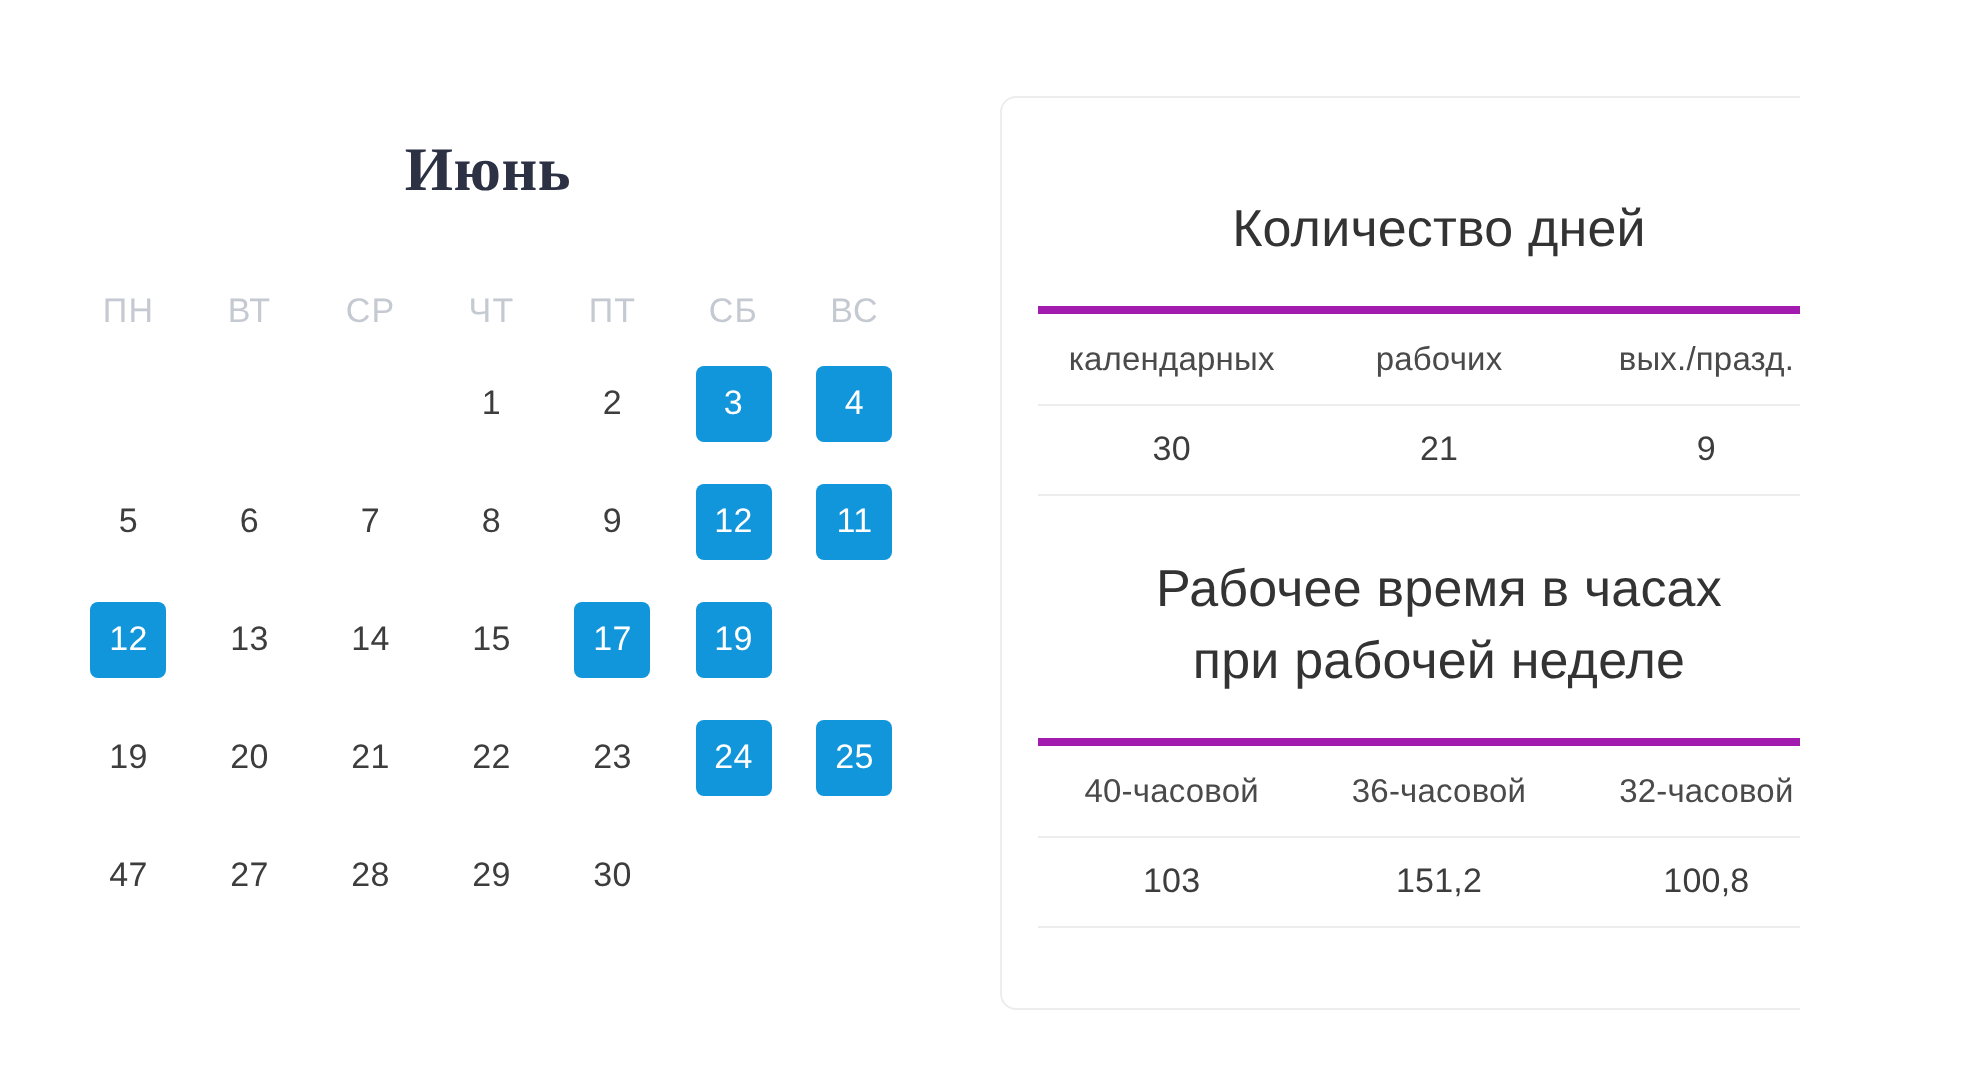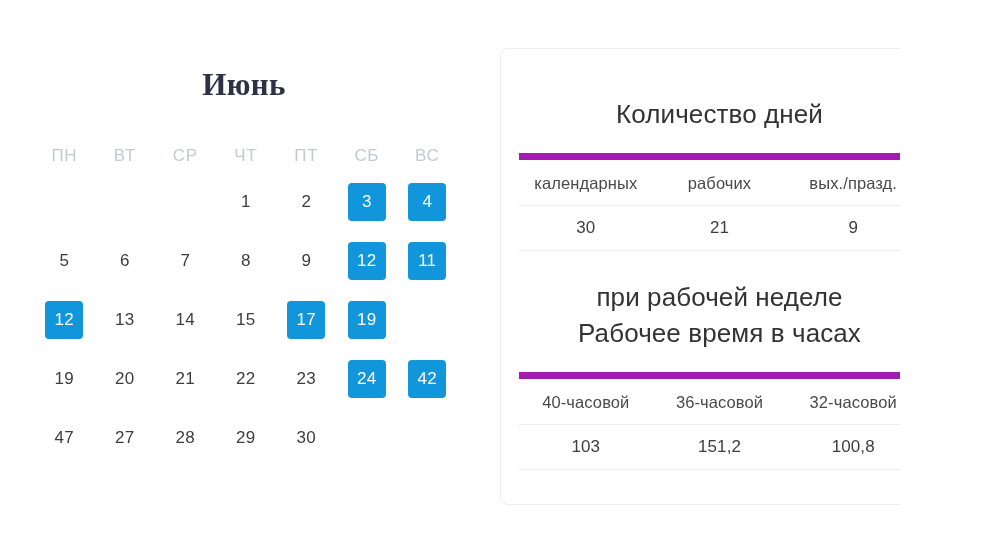--- a/index.html
+++ b/index.html
@@ -127,21 +127,21 @@
   .block-title.one-line {
     margin-top: 47px;
   }
 
   .block-title.two-line {
     margin-top: 28px;
   }
 
   .stat-table {
     margin-top: 21px;
-    border-top: 7px solid #a21caf;
+    border-top: 4px solid #a21caf;
   }
 
   .stat-row {
     display: flex;
     width: 100%;
     border-bottom: 1px solid #ededee;
   }
 
   .stat-cell {
     flex: 1 1 33.333%;
@@ -274,21 +274,21 @@
             <div class="cal-cell">
               <div class="day">22</div>
             </div>
             <div class="cal-cell">
               <div class="day">23</div>
             </div>
             <div class="cal-cell">
               <div class="day hl">24</div>
             </div>
             <div class="cal-cell">
-              <div class="day hl">42</div>
+              <div class="day hl">25</div>
             </div>
           </div>
           <div class="cal-row">
             <div class="cal-cell">
               <div class="day">47</div>
             </div>
             <div class="cal-cell">
               <div class="day">27</div>
             </div>
             <div class="cal-cell">
@@ -324,22 +324,22 @@
           <div class="stat-cell">вых./празд.</div>
         </div>
         <div class="stat-row values">
           <div class="stat-cell">30</div>
           <div class="stat-cell">21</div>
           <div class="stat-cell">9</div>
         </div>
       </div>
 
       <div class="block-title two-line">
+        <div>Рабочее время в часах</div>
         <div>при рабочей неделе</div>
-        <div>Рабочее время в часах</div>
       </div>
 
       <div class="stat-table">
         <div class="stat-row headers">
           <div class="stat-cell">40-часовой</div>
           <div class="stat-cell">36-часовой</div>
           <div class="stat-cell">32-часовой</div>
         </div>
         <div class="stat-row values">
           <div class="stat-cell">103</div>

